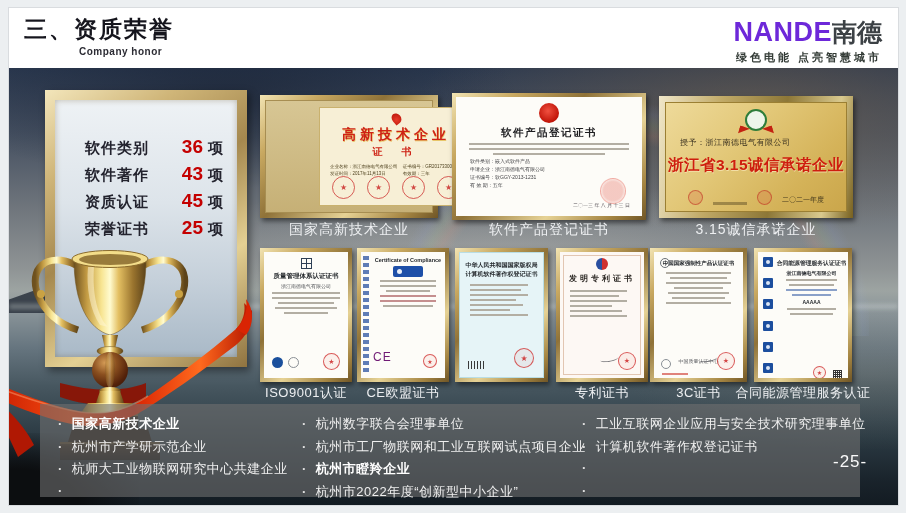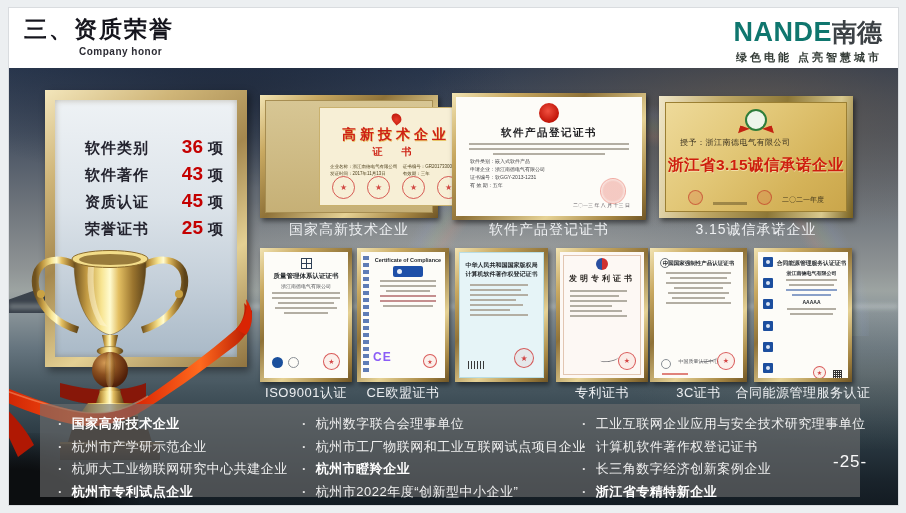--- a/index.html
+++ b/index.html
@@ -5,21 +5,21 @@
   * { margin:0; padding:0; box-sizing:border-box; }
   body { font-family:"Liberation Sans","DejaVu Sans",sans-serif; background:#dfe2e6; }
   .stage { position:relative; width:906px; height:513px; background:#eceff1; overflow:hidden; }
   .slide { position:absolute; left:9px; top:8px; width:889px; height:497px; background:#ffffff; box-shadow:0 0 0 1px #d9dcdf; overflow:hidden; }
 
   
   .header { position:absolute; left:0; top:0; width:100%; height:60px; background:#fff; z-index:10; }
   .title { position:absolute; left:15px; top:6px; font-size:23px; font-weight:bold; color:#15151d; letter-spacing:2px; }
   .subtitle { position:absolute; left:70px; top:38px; font-size:10px; font-weight:bold; color:#2c2c34; letter-spacing:0.5px; }
   .logo { position:absolute; right:16px; top:8px; white-space:nowrap; }
-  .logo .p1 { font-size:27px; font-weight:900; color:#0f766e; letter-spacing:0.5px; }
+  .logo .p1 { font-size:27px; font-weight:900; color:#6d28d9; letter-spacing:0.5px; }
   .logo .p2 { font-size:25px; font-weight:bold; color:#3c4145; }
   .tagline { position:absolute; right:16px; top:42px; font-size:11px; font-weight:bold; color:#333b36; letter-spacing:3px; white-space:nowrap; }
 
   
   .photo { position:absolute; left:0; top:60px; width:889px; height:437px; z-index:1;
     background:linear-gradient(180deg,#2b3950 0%, #455061 15%, #6f757c 32%, #8f9495 46%, #9da4a2 51%, #8d979b 55%, #66757f 64%, #46565f 73%, #2c3b44 84%, #1a242c 94%, #131b22 100%); }
   .clouds { position:absolute; inset:0;
     background:radial-gradient(55% 40% at 84% 10%, rgba(118,98,74,0.55), transparent 70%),
                radial-gradient(45% 30% at 25% 6%, rgba(16,24,40,0.5), transparent 72%),
                radial-gradient(50% 22% at 55% 42%, rgba(232,228,218,0.22), transparent 75%),
@@ -109,21 +109,21 @@
                linear-gradient(0deg,transparent 45%, #2e3f55 45% 55%, transparent 55%); }
   .iso-foot { position:absolute; left:8px; bottom:10px; display:flex; gap:5px; align-items:center; }
   .c-blue { width:11px; height:11px; border-radius:50%; background:#1a4f9c; }
   .c-gray { width:11px; height:11px; border-radius:50%; border:1.5px solid #8a8f95; }
 
   .ce-strip { position:absolute; left:2px; top:4px; bottom:4px; width:6px; opacity:0.75;
     background:repeating-linear-gradient(180deg,#2a52a0 0 4px, transparent 4px 7px); }
   .ce-box { width:30px; height:11px; background:#1d4fa8; border-radius:2px; margin:3px auto; position:relative; }
   .ce-box:after { content:""; position:absolute; left:4px; top:3px; width:5px; height:5px; border-radius:50%; background:#e8eef8; }
   .ce-red .ln { background:#c58f8f; }
-  .ce-mark { position:absolute; left:12px; bottom:14px; font-size:12px; font-weight:bold; color:#8b5cf6; letter-spacing:1px; }
+  .ce-mark { position:absolute; left:12px; bottom:14px; font-size:12px; font-weight:normal; color:#701a75; letter-spacing:1px; }
 
   .cr-paper { background:#e6f4f7; border:1px solid #b9dde4; }
   .barcode { position:absolute; left:8px; bottom:8px; width:16px; height:8px;
     background:repeating-linear-gradient(90deg,#3a3a3a 0 1px, transparent 1px 3px); }
 
   .pat-paper { background:#fdf8f4; }
   .pat-border { position:absolute; inset:3px; border:1px solid #e2c6b2; pointer-events:none; }
   .pat-logo { width:12px; height:12px; border-radius:50%; margin:6px auto 3px;
     background:linear-gradient(90deg,#2a4fa0 50%, #cf3030 50%); }
   .pat-title { font-size:8px; font-weight:bold; color:#2e2a26; text-align:center; letter-spacing:3px; white-space:nowrap; }
@@ -482,21 +482,20 @@
         <li>
             <span class="blt">·</span>
             <span>杭州市产学研示范企业</span>
           </li>
         <li>
             <span class="blt">·</span>
             <span>杭师大工业物联网研究中心共建企业</span>
           </li>
         <li class="b">
             <span class="blt">·</span>
-            <span>杭州市专利试点企业</span>
           </li>
       </ul>
       <ul class="honor-col col2">
         <li>
             <span class="blt">·</span>
             <span>杭州数字联合会理事单位</span>
           </li>
         <li>
             <span class="blt">·</span>
             <span>杭州市工厂物联网和工业互联网试点项目企业</span>
@@ -514,25 +513,23 @@
         <li>
             <span class="blt">·</span>
             <span>工业互联网企业应用与安全技术研究理事单位</span>
           </li>
         <li>
             <span class="blt">·</span>
             <span>计算机软件著作权登记证书</span>
           </li>
         <li>
             <span class="blt">·</span>
-            <span>长三角数字经济创新案例企业</span>
           </li>
         <li class="b">
             <span class="blt">·</span>
-            <span>浙江省专精特新企业</span>
           </li>
       </ul>
     </div>
 
     <div class="pagenum">-25-</div>
 
   </div>
 </div>
 
 </body></html>

